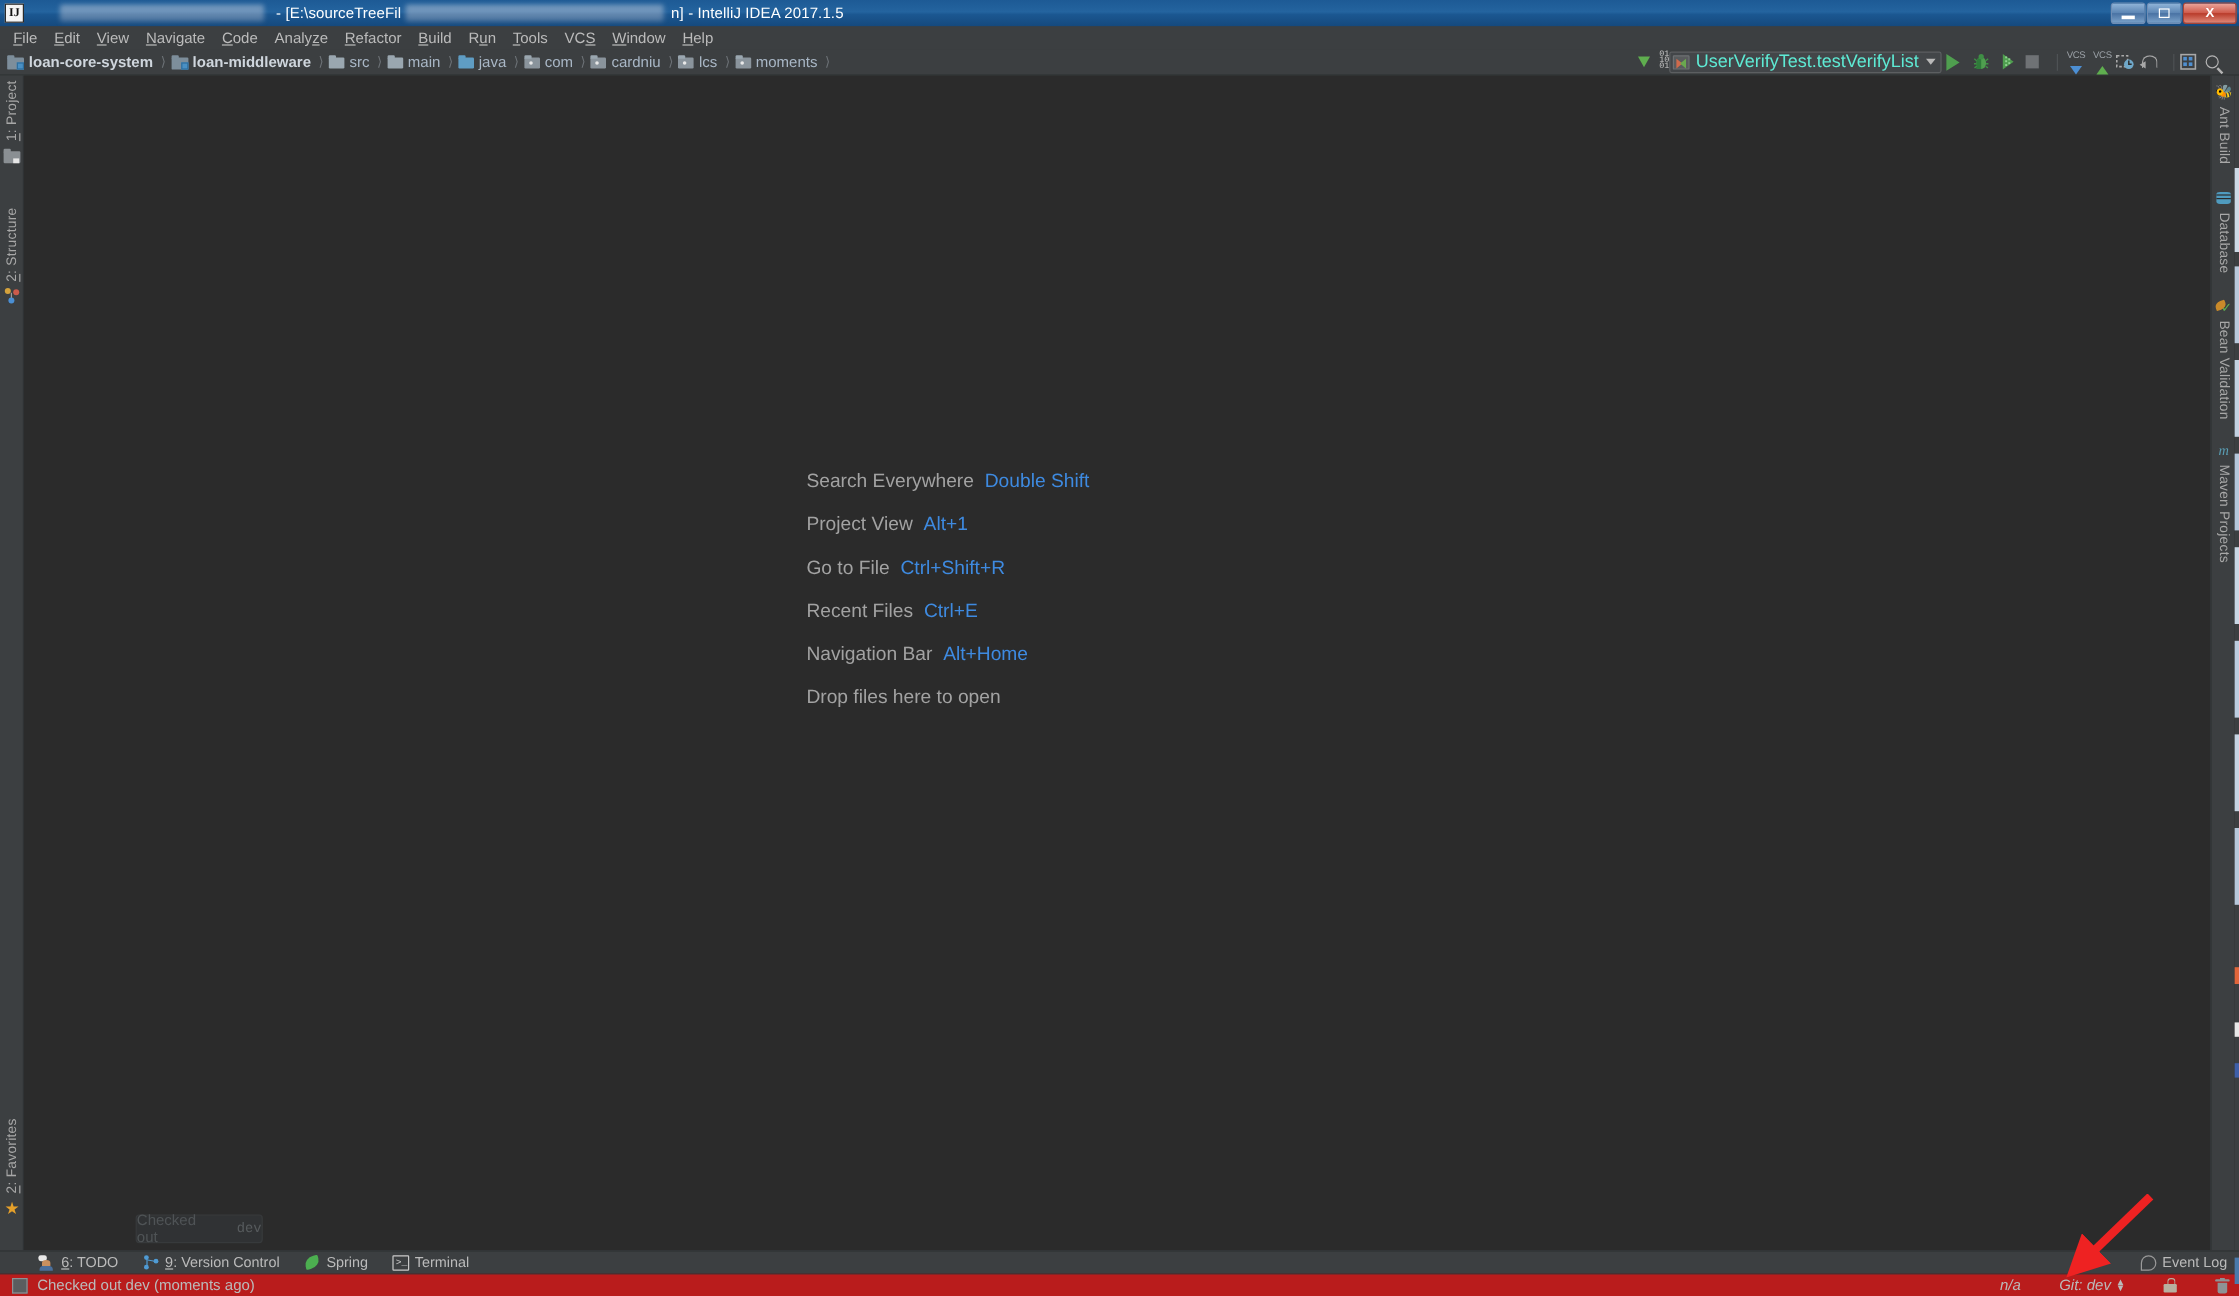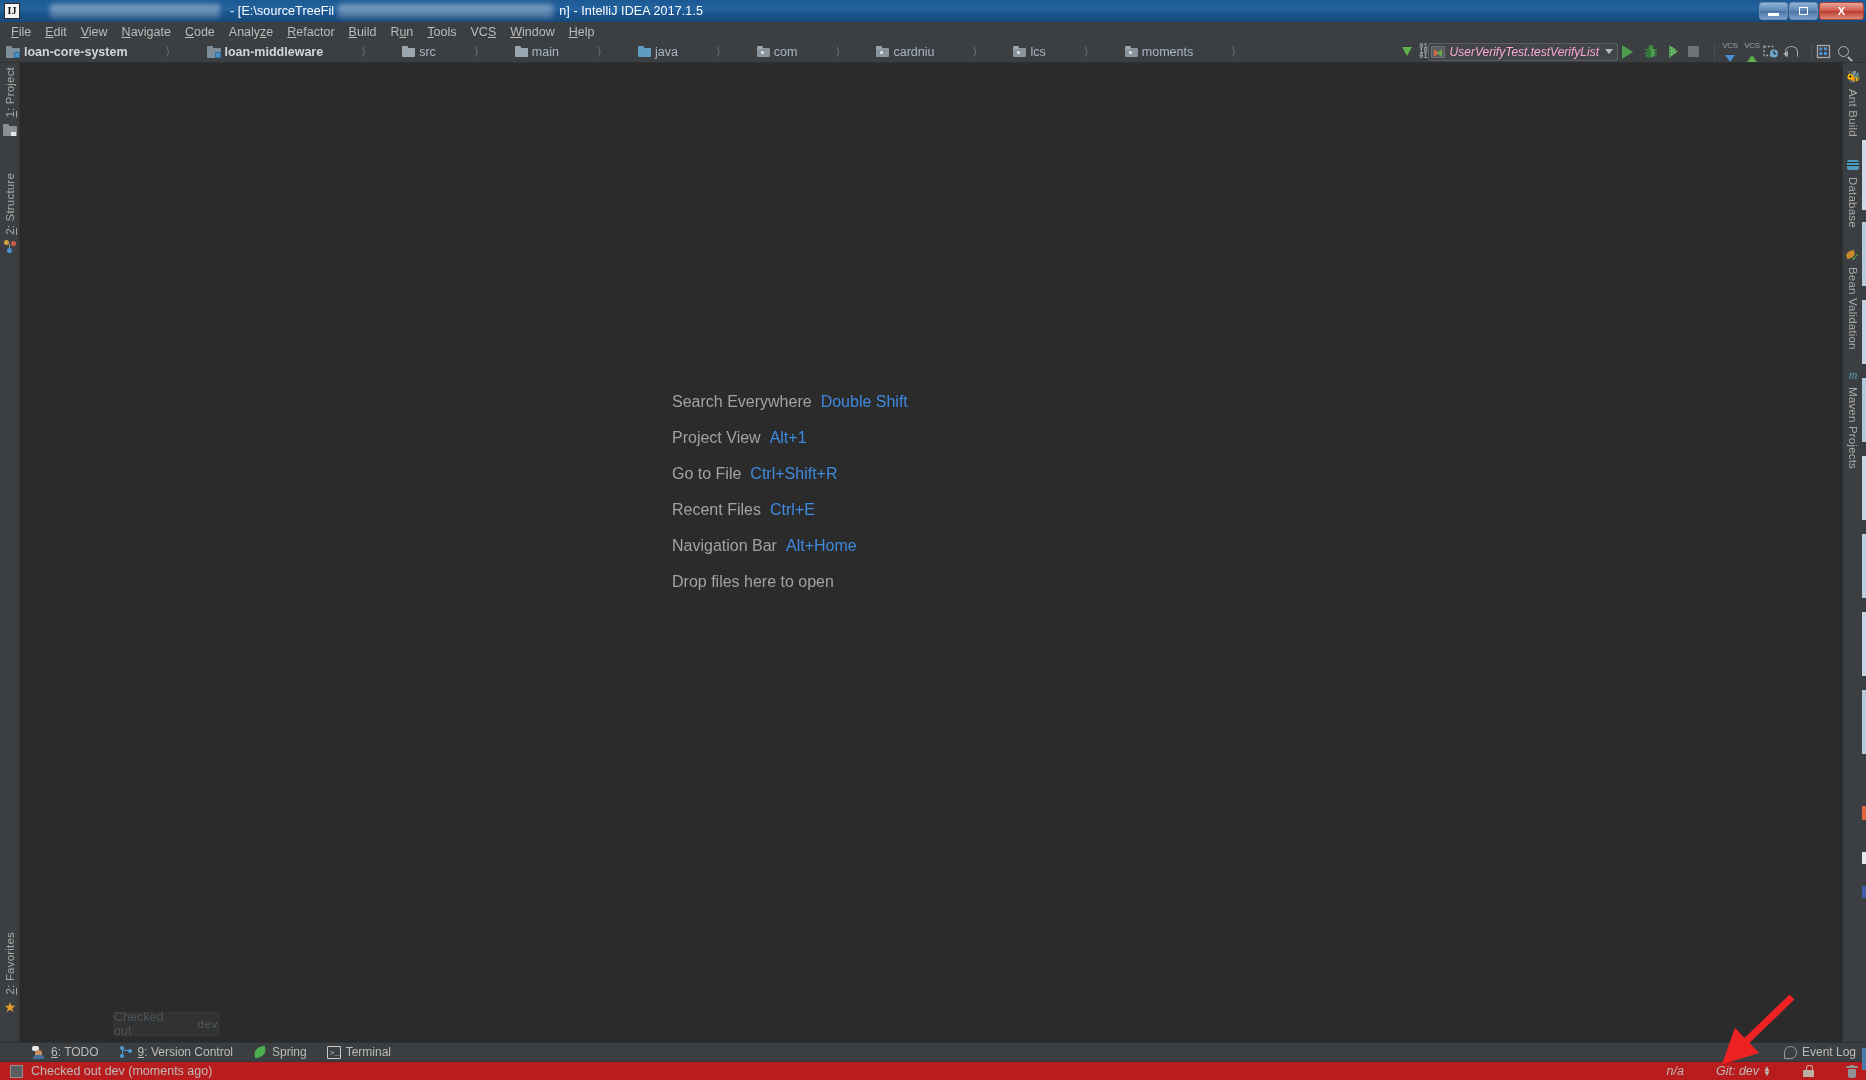--- a/index.html
+++ b/index.html
@@ -60,21 +60,21 @@
     padding:1px 7px; font-size:12.5px; color:#bbbbbb; white-space:nowrap;
   }
   .menu-item u{ text-decoration:underline; text-underline-offset:1px; }
 
   
   .navbar{
     position:absolute; left:0; top:41px; width:1866px; height:22px;
     background:#3c3f41; display:flex; align-items:center;
     border-bottom:1px solid #2f3234;
   }
-  .crumbs{ display:flex; align-items:flex-end; padding-left:6px; flex:1; overflow:hidden;gap:32px; }
+  .crumbs{ display:flex; align-items:flex-end; padding-left:6px; flex:1; overflow:hidden; }
   .crumb{
     display:flex; align-items:center; height:20px; padding:0 2px 0 0;
     white-space:nowrap; font-size:12.5px; color:#a9b7c6;
   }
   .crumb.bold{ font-weight:bold; color:#cfd6dd; }
   .crumb-sep{
     width:9px; height:20px; margin:0 2px; flex:none;
     display:flex; align-items:center; justify-content:center;
     color:#6d7277; font-size:11px;
   }
@@ -129,21 +129,21 @@
   .run-config .cfgicon::before{
     content:""; position:absolute; left:2px; top:2px;
     border-left:5px solid #cf6a4c; border-top:4px solid transparent;
     border-bottom:4px solid transparent;
   }
   .run-config .cfgicon::after{
     content:""; position:absolute; right:2px; top:2px;
     border-right:5px solid #6aa84f; border-top:4px solid transparent;
     border-bottom:4px solid transparent;
   }
-  .run-config .cfgtext{ font-size:12px; color:#f9a8d4; white-space:nowrap;font-style:italic; }
+  .run-config .cfgtext{ font-size:15px; color:#5eead4; white-space:nowrap; }
   .caret-down{
     width:0;height:0;border-left:4px solid transparent;border-right:4px solid transparent;
     border-top:5px solid #b9b9b9; margin-left:6px; flex:none;
   }
   .play-tri{
     width:0;height:0;border-left:11px solid #4f9e4f;
     border-top:7px solid transparent;border-bottom:7px solid transparent;
   }
   .stop-sq{ width:11px;height:11px;background:#6f7275; }
   .vcs-lbl{ font-size:8px; color:#9aa0a6; letter-spacing:-.3px; line-height:7px; }

